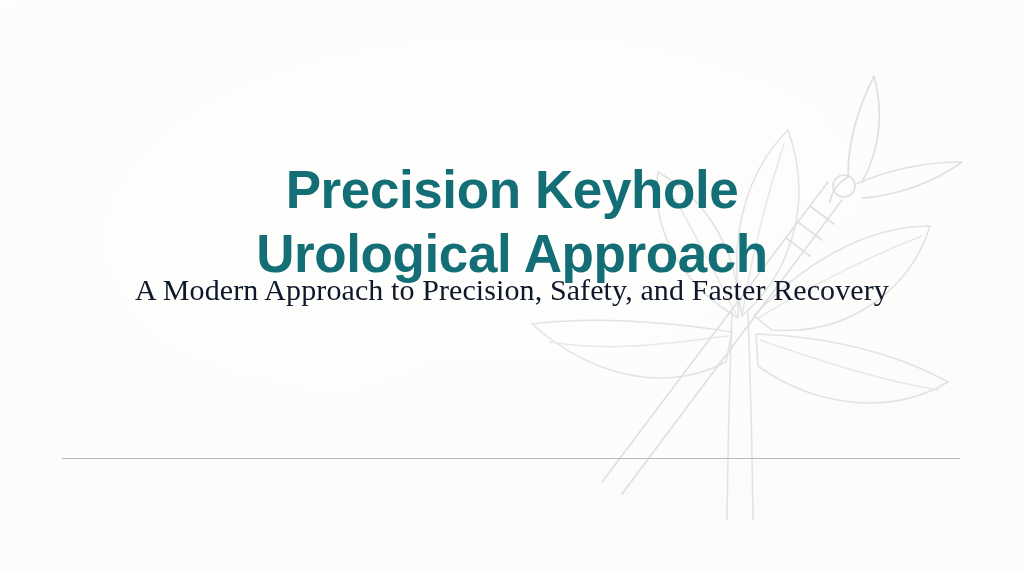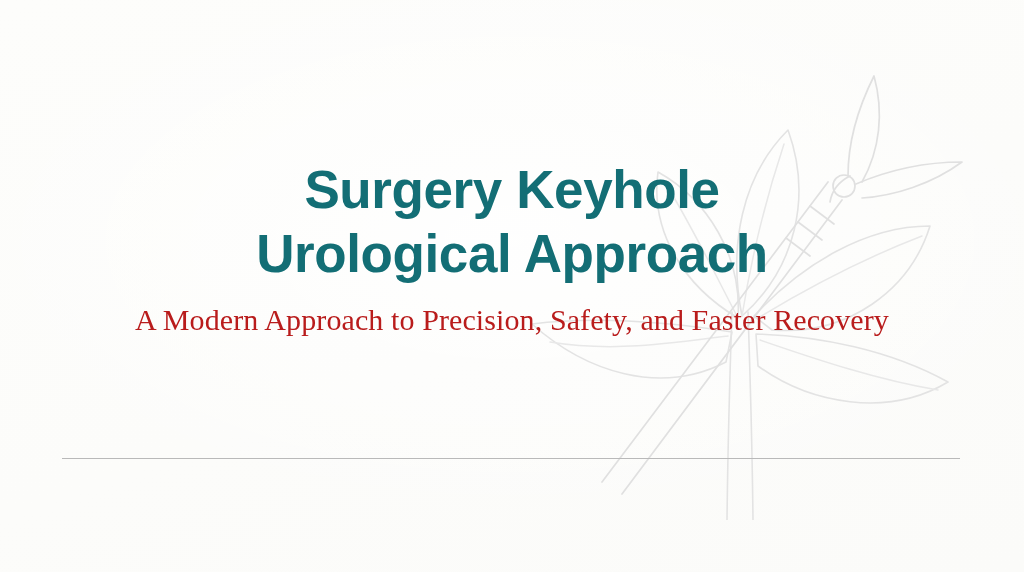--- a/index.html
+++ b/index.html
@@ -91,29 +91,29 @@
     font-size: 53px;
     line-height: 64px;
     letter-spacing: -0.4px;
     color: #136e75;
     white-space: nowrap;
   }
 
   #subtitle {
     position: absolute;
     left: 0;
-    top: 302px;
+    top: 272px;
     width: 1024px;
     text-align: center;
     font-family: "Liberation Serif", serif;
     font-weight: normal;
     font-size: 30px;
     line-height: 36px;
     letter-spacing: 0.1px;
-    color: #b91c1c;
+    color: #0f172a;
     white-space: nowrap;
   }
 
   #divider {
     position: absolute;
     left: 62px;
     top: 458px;
     width: 898px;
     height: 1px;
     background: #b9b9b9;
@@ -180,21 +180,21 @@
         <path class="wm-instrument" d="M386 134 C414 122, 452 112, 492 112
                  C462 134, 424 146, 392 148"></path>
       </g>
 
     </svg>
   </div>
 
   <div id="content">
 
     <div id="title-block">
-      <span class="title-line">Surgery Keyhole</span>
+      <span class="title-line">Precision Keyhole</span>
       <span class="title-line">Urological Approach</span>
     </div>
 
     <div id="subtitle">A Modern Approach to Precision, Safety, and Faster Recovery</div>
 
     <div id="divider"></div>
 
     <div id="footer-area"></div>
 
   </div>

